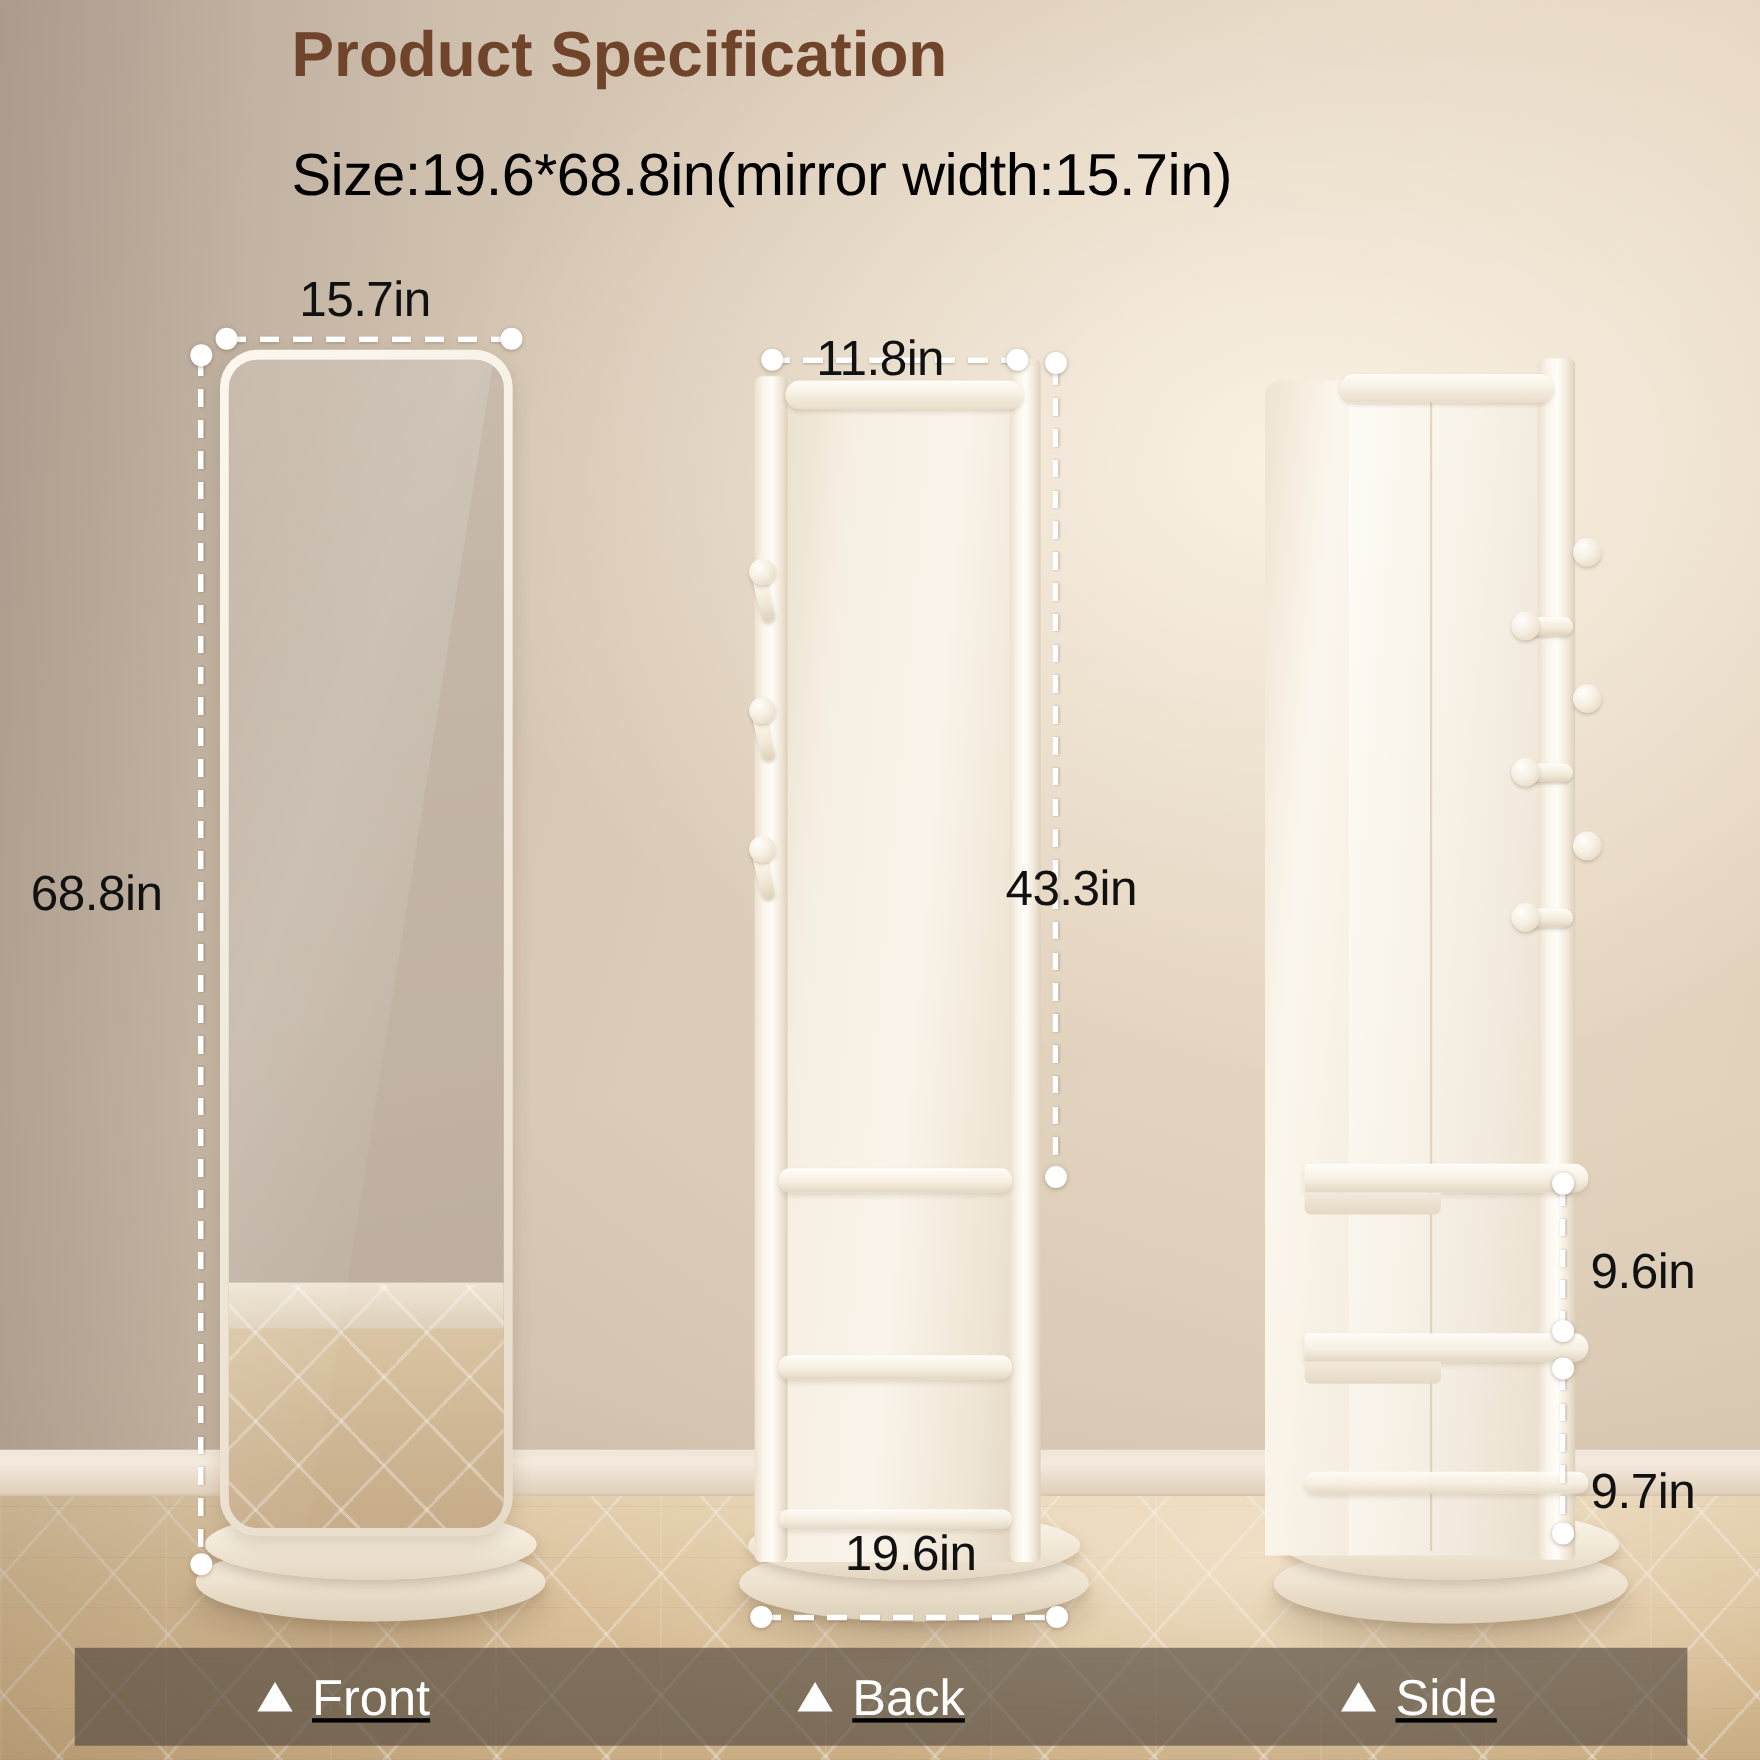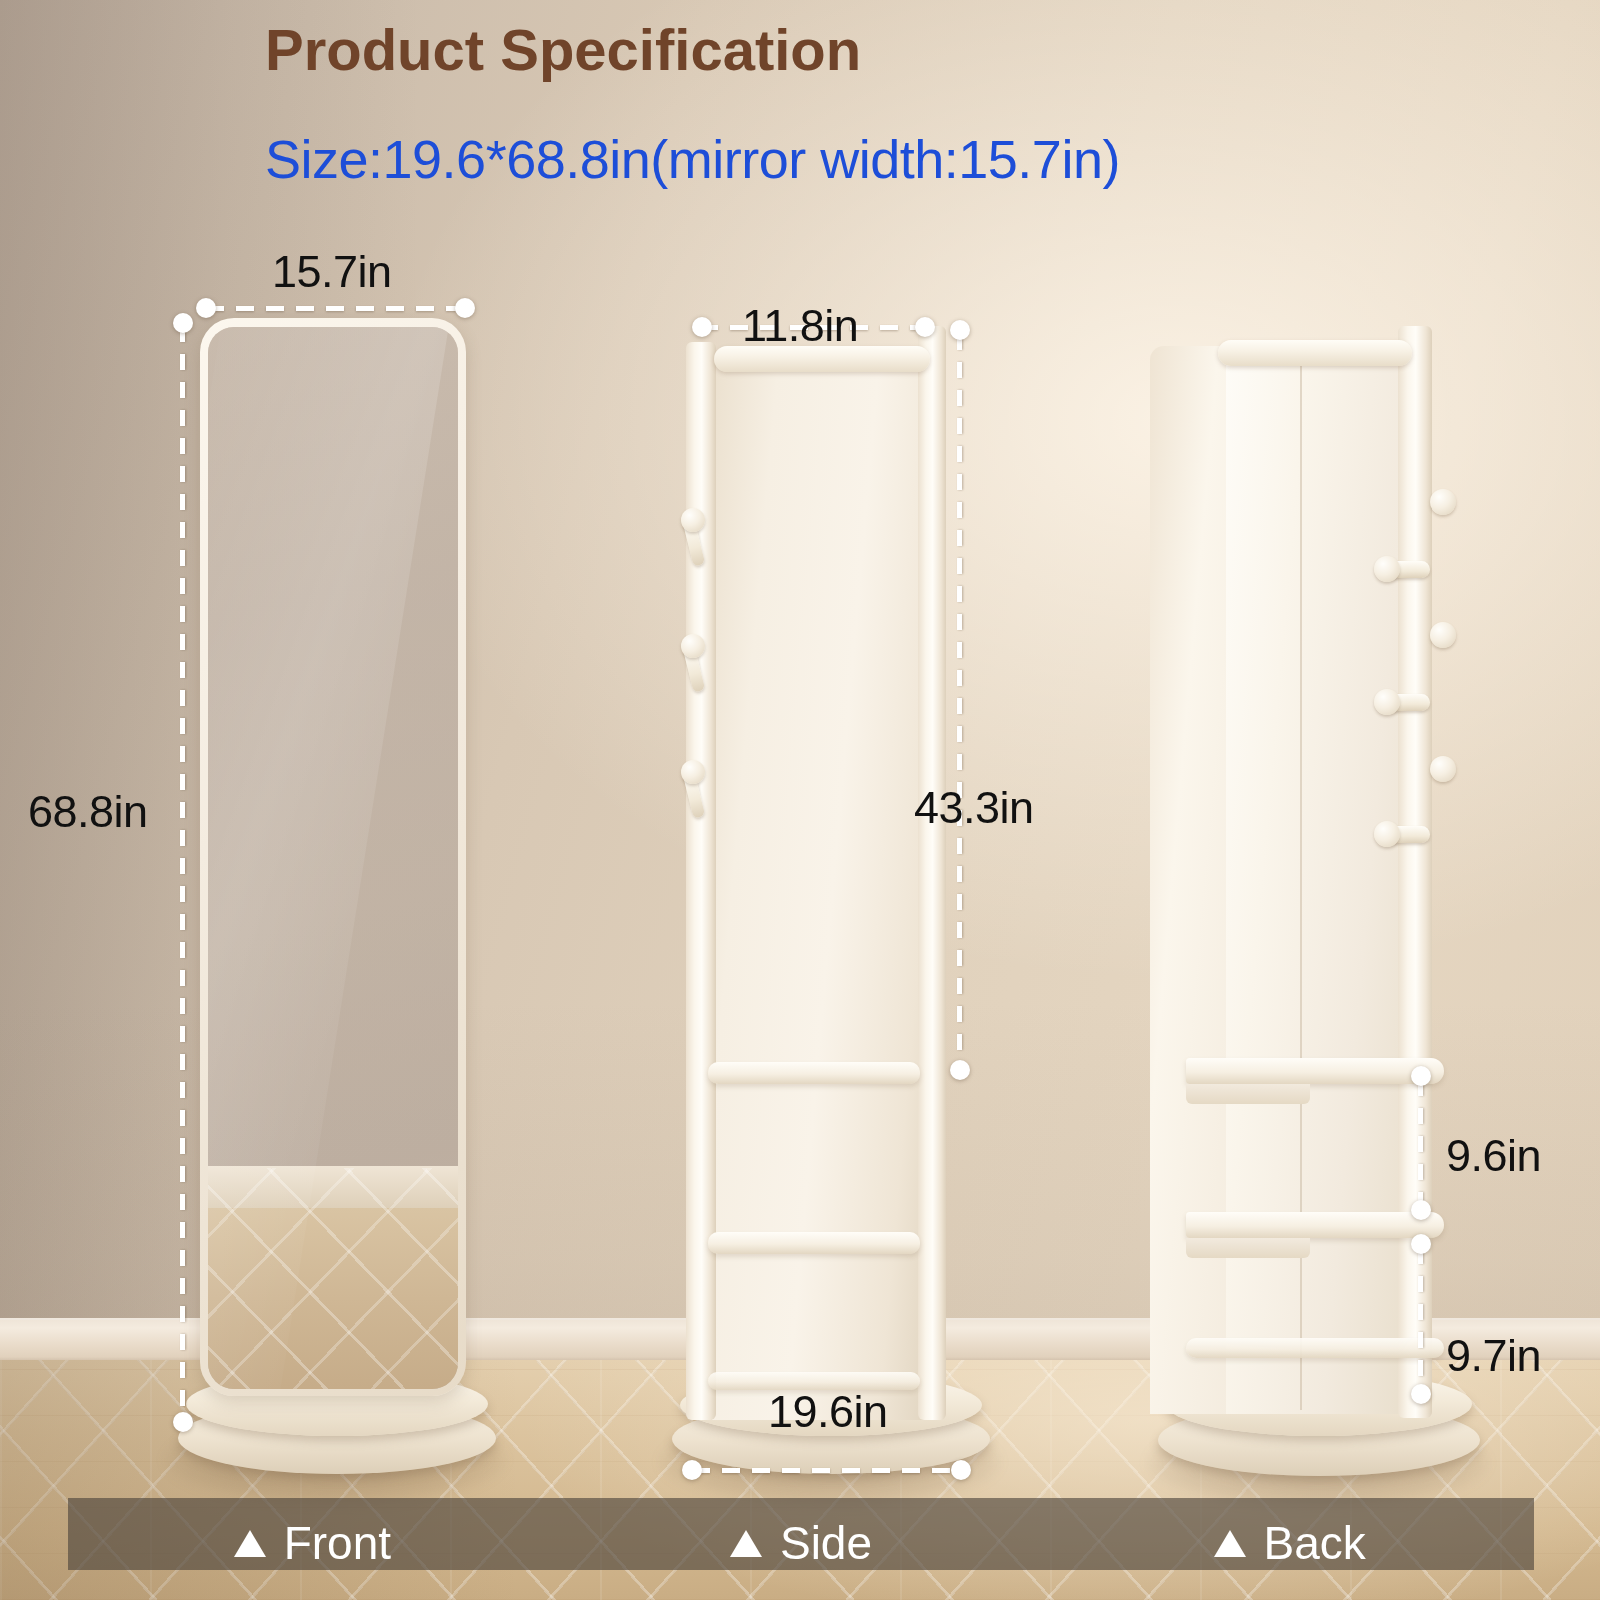--- a/index.html
+++ b/index.html
@@ -188,30 +188,30 @@
 
   
   #title {
     position:absolute; left:265px; top:16px;
     font-size: 58px; font-weight: 700; color:#70442a;
     letter-spacing: 0px;
     font-family: "Liberation Sans", sans-serif;
   }
   #subtitle {
     position:absolute; left:265px; top:128px;
-    font-size: 54px; font-weight: 400; color:#1d4ed8;
+    font-size: 54px; font-weight: 400; color:#000000;
     letter-spacing: -0.5px;
     font-family: "Liberation Sans", sans-serif;
   }
 
   
   #label-bar {
-    position:absolute; left:68px; top:1498px; width:1466px; height:72px;
+    position:absolute; left:68px; top:1498px; width:1466px; height:89px;
     background: rgba(74,66,58,0.62);
-    display:flex; align-items:flex-end;
+    display:flex; align-items:center;text-decoration:underline;
   }
   .view-label {
     flex: 1 1 0;
     display:flex; align-items:center; justify-content:center;
     gap: 18px;
     color:#ffffff;
     font-size: 46px;
     font-family: "Liberation Sans", sans-serif;
   }
   .tri {
@@ -370,21 +370,21 @@
   <div id="title">Product Specification</div>
   <div id="subtitle">Size:19.6*68.8in(mirror width:15.7in)</div>
 
   <div id="label-bar">
     <div class="view-label">
       <span class="tri"></span>
       <span>Front</span>
     </div>
     <div class="view-label">
       <span class="tri"></span>
-      <span>Side</span>
+      <span>Back</span>
     </div>
     <div class="view-label">
       <span class="tri"></span>
-      <span>Back</span>
+      <span>Side</span>
     </div>
   </div>
 
 </div>
 
 </body></html>

